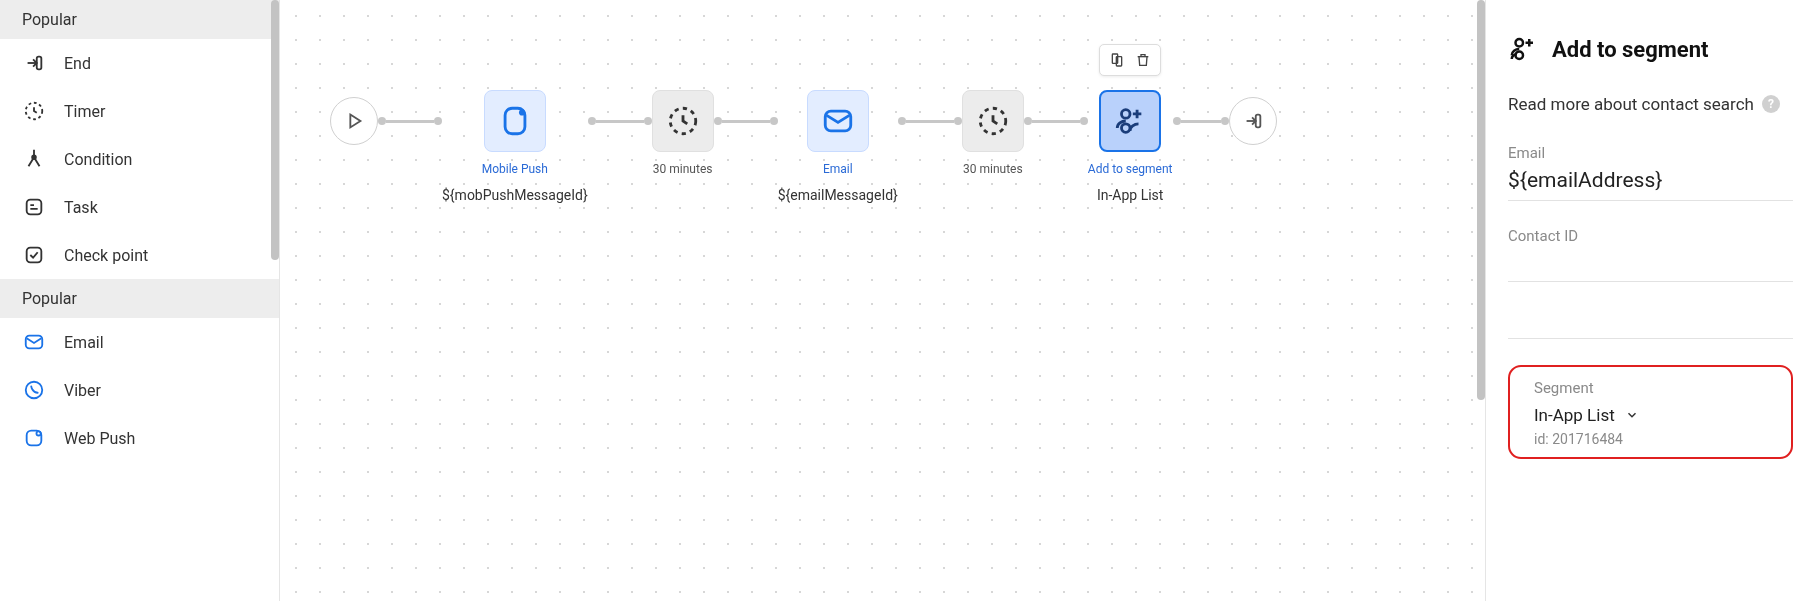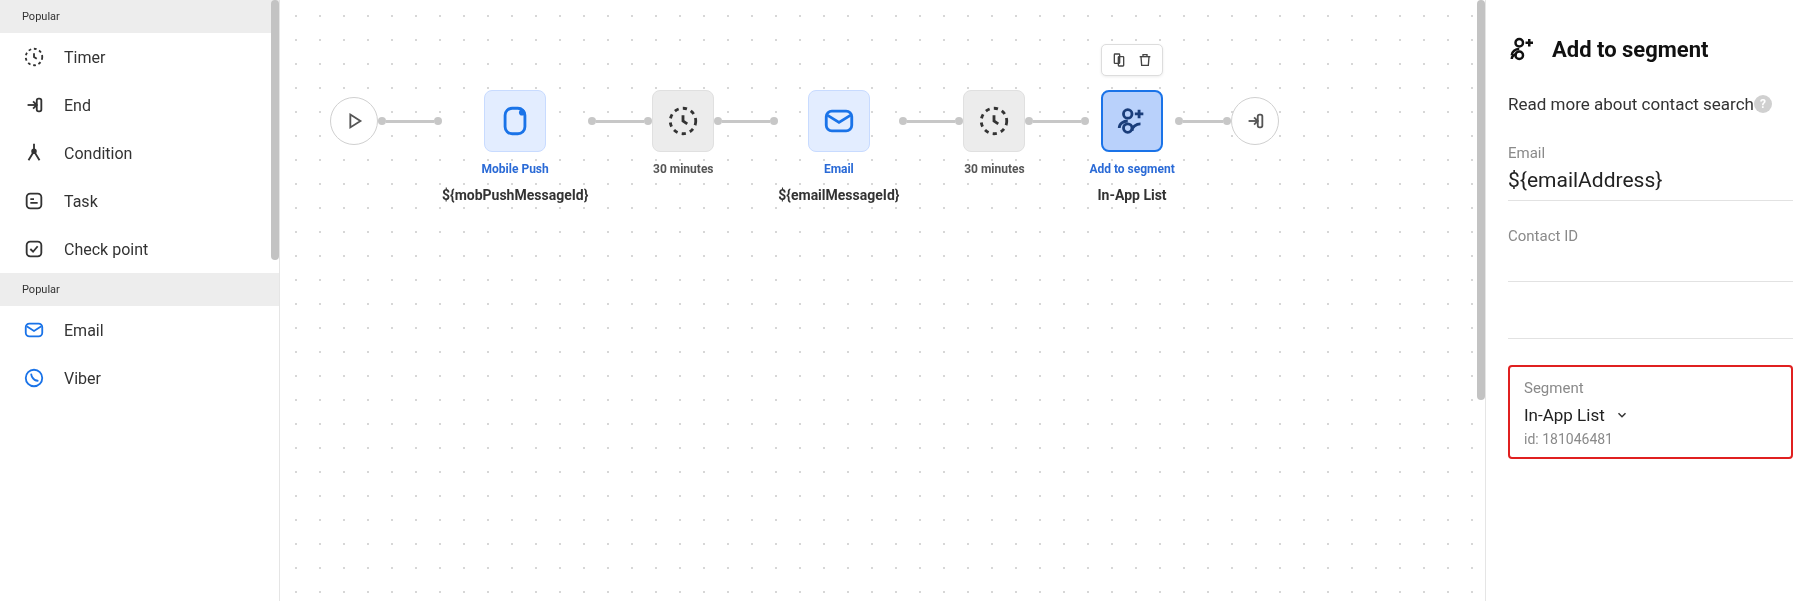--- a/index.html
+++ b/index.html
@@ -30,21 +30,21 @@
   }
   .sidebar-left .scroll-thumb {
     width: 8px;
     height: 260px;
     background: #c3c3c3;
     border-radius: 4px;
   }
   .section-header {
     background: #ededed;
     color: #333;
-    font-size: 11px;
+    font-size: 16px;
     padding: 10px 22px;
   }
   .side-item {
     display: flex;
     align-items: center;
     gap: 18px;
     padding: 12px 22px;
     font-size: 16px;
     color: #333;
     cursor: pointer;
@@ -78,21 +78,20 @@
     height: 400px;
     background: #c3c3c3;
     border-radius: 4px;
   }
   .flow {
     position: absolute;
     top: 90px;
     left: 50px;
     display: flex;
     align-items: flex-start;
-    font-weight: bold;
   }
   .node-col {
     display: flex;
     flex-direction: column;
     align-items: center;
     position: relative;
   }
   .node-box {
     width: 62px;
     height: 62px;
@@ -201,21 +200,21 @@
   }
   .panel-title .icon {
     width: 30px;
     height: 30px;
   }
   .read-more {
     font-size: 17px;
     color: #333;
     display: flex;
     align-items: center;
-    gap: 0;
+    gap: 8px;
     margin-bottom: 30px;
   }
   .read-more .help {
     width: 18px;
     height: 18px;
     border-radius: 50%;
     background: #d0d0d0;
     color: #fff;
     font-size: 12px;
     font-weight: 700;
@@ -233,22 +232,22 @@
     color: #8a8a8a;
     margin-bottom: 6px;
   }
   .field-value {
     font-size: 21px;
     color: #222;
     min-height: 22px;
   }
   .segment-box {
     border: 2px solid #e02020;
-    padding: 12px 14px 10px 14px;
-    border-radius: 4px;
+    padding: 12px 14px 10px 24px;
+    border-radius: 13px;
   }
   .segment-box .field-label {
     margin-bottom: 8px;
   }
   .segment-select {
     display: flex;
     align-items: center;
     gap: 10px;
     font-size: 17px;
     color: #222;
@@ -263,36 +262,36 @@
 </style>
 </head>
 <body>
 
 <div class="sidebar-left">
   <div class="section-header">Popular</div>
 
   <div class="side-item">
     <span class="icon">
       <svg width="22" height="22" viewBox="0 0 24 24" fill="none" stroke="#333" stroke-width="2">
-          <circle cx="12" cy="12" r="9" stroke-dasharray="3 3"></circle>
-          <path d="M12 8v4l3 2"></path>
-        </svg>
-    </span>
-    <span>Timer</span>
-  </div>
-
-  <div class="side-item">
-    <span class="icon">
-      <svg width="22" height="22" viewBox="0 0 24 24" fill="none" stroke="#333" stroke-width="2">
           <path d="M5 12h9"></path>
           <path d="M11 8l4 4-4 4"></path>
           <rect x="15" y="5" width="5" height="14" rx="2"></rect>
         </svg>
     </span>
     <span>End</span>
+  </div>
+
+  <div class="side-item">
+    <span class="icon">
+      <svg width="22" height="22" viewBox="0 0 24 24" fill="none" stroke="#333" stroke-width="2">
+          <circle cx="12" cy="12" r="9" stroke-dasharray="3 3"></circle>
+          <path d="M12 8v4l3 2"></path>
+        </svg>
+    </span>
+    <span>Timer</span>
   </div>
 
   <div class="side-item">
     <span class="icon">
       <svg width="22" height="22" viewBox="0 0 24 24" fill="none" stroke="#333" stroke-width="2">
           <path d="M12 2v8"></path>
           <path d="M12 10l-6 10M12 10l6 10"></path>
           <circle cx="12" cy="10" r="2" fill="#333"></circle>
         </svg>
     </span>
@@ -335,20 +334,29 @@
   <div class="side-item">
     <span class="icon">
       <svg width="22" height="22" viewBox="0 0 24 24" fill="none" stroke="#1a73e8" stroke-width="2">
           <circle cx="12" cy="12" r="9"></circle>
           <path d="M9 8c0 0 1 7 7 7" stroke-linecap="round"></path>
         </svg>
     </span>
     <span>Viber</span>
   </div>
 
+  <div class="side-item">
+    <span class="icon">
+      <svg width="22" height="22" viewBox="0 0 24 24" fill="none" stroke="#1a73e8" stroke-width="2">
+          <rect x="4" y="4" width="16" height="16" rx="5"></rect>
+          <circle cx="17" cy="7" r="2.3"></circle>
+        </svg>
+    </span>
+    <span>Web Push</span>
+  </div>
 
   <div class="scroll-track">
     <div class="scroll-thumb"></div>
   </div>
 </div>
 
 <div class="canvas-wrap">
   <div class="flow">
 
     <div class="node-col">
@@ -519,17 +527,17 @@
 
   <div class="segment-box">
     <div class="field-label">Segment</div>
     <div class="segment-select">
       <span>In-App List</span>
       <svg width="14" height="14" viewBox="0 0 24 24" fill="none" stroke="#333" stroke-width="2.5">
           <path d="M6 9l6 6 6-6"></path>
         </svg>
     </div>
     <div class="segment-id">
-      <span>id: </span><span>181046481</span>
+      <span>id: </span><span>201716484</span>
     </div>
   </div>
 
 </div>
 
 </body></html>

